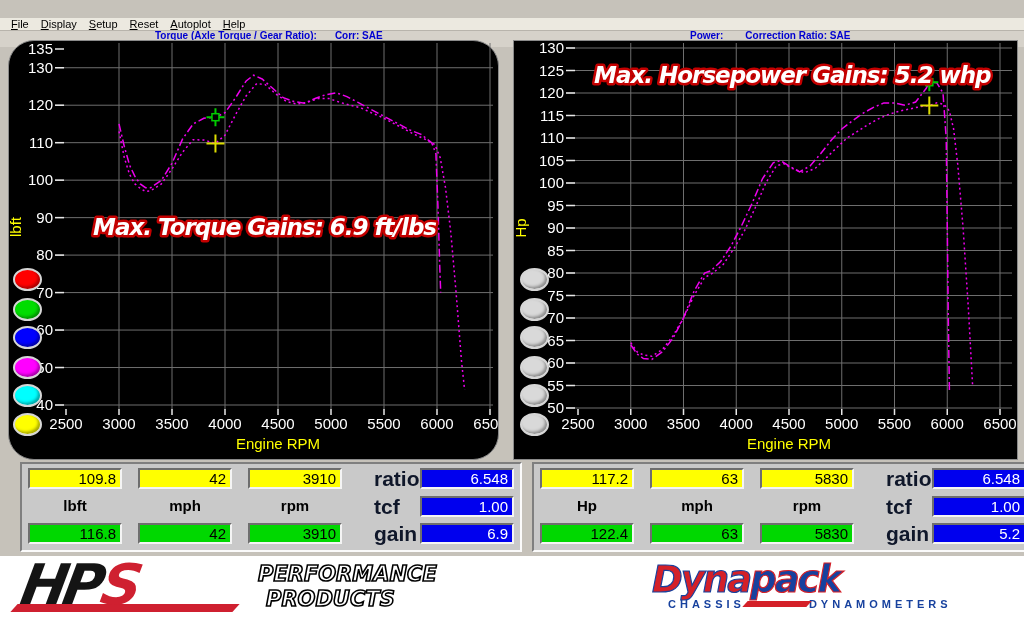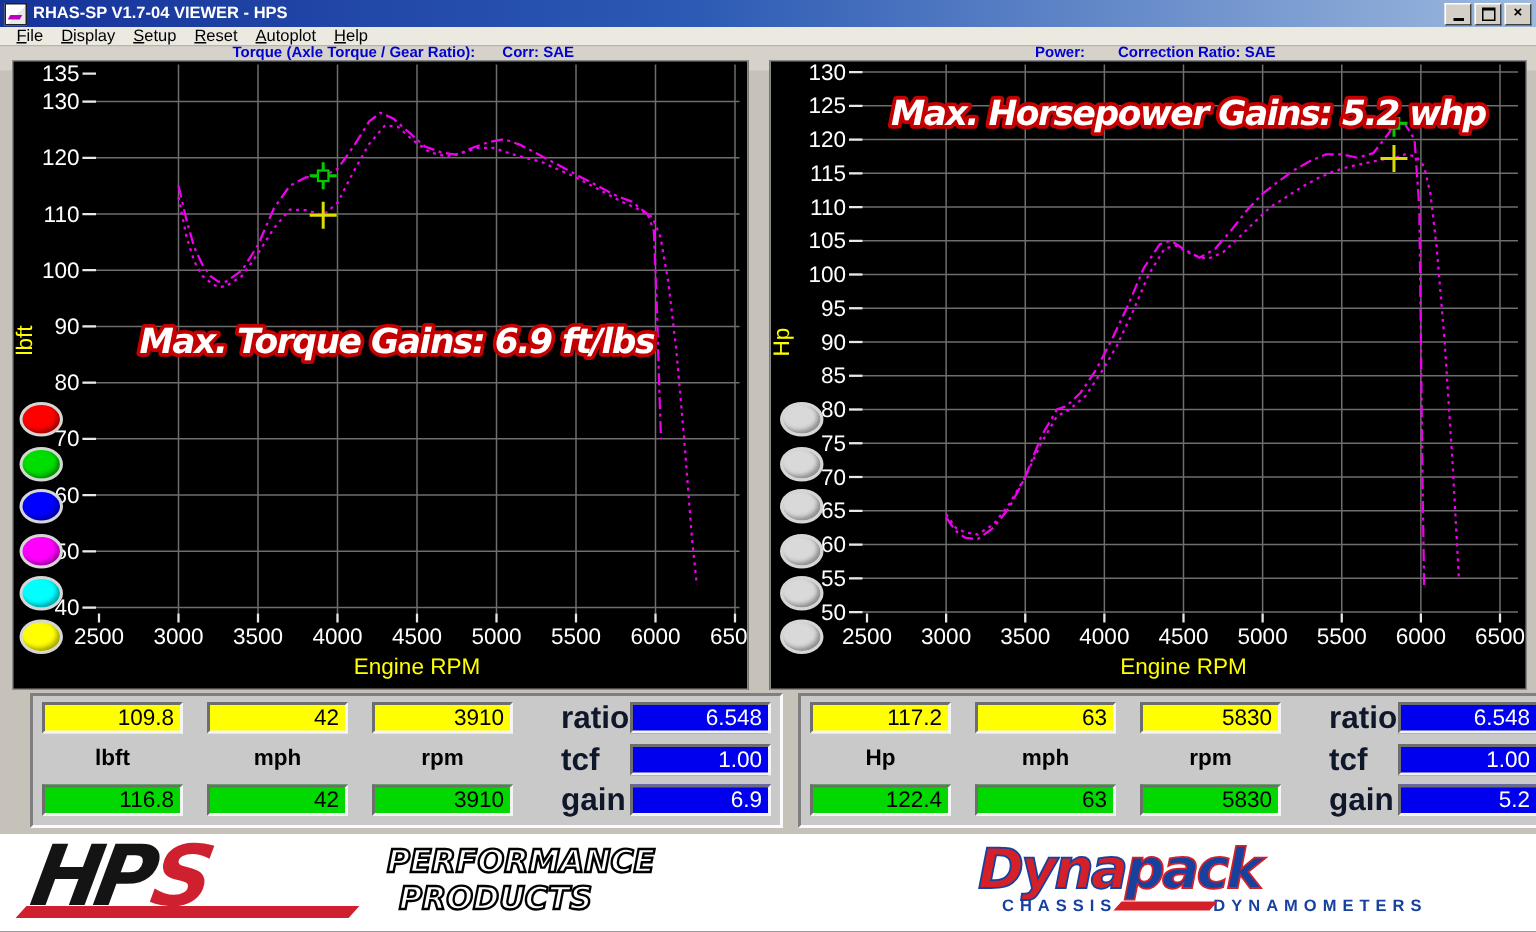--- a/index.html
+++ b/index.html
@@ -31,21 +31,21 @@
   
   .headerstrip{position:absolute;left:0;top:31px;width:1024px;height:16px;background:#d6d2ca;
     font-size:10px;font-weight:bold;color:#0000d0;line-height:9px;}
   .hgroup{position:absolute;top:0;display:flex;white-space:nowrap;}
   .hgroup.left{left:155px;gap:18px;}
   .hgroup.right{left:690px;gap:22px;}
 
   
   .chart-panel{position:absolute;top:40px;height:418px;background:#000;
     border:1px solid #8a8a8a;box-sizing:content-box;}
-  .chart-panel.left{left:8px;width:489px;}
+  .chart-panel.left{left:8px;width:489px;border-radius:26px;}
   .chart-panel.right{left:513px;width:503px;}
   .chart-panel svg{position:absolute;left:0;top:0;}
   .tick{fill:#ffffff;font:15px "Liberation Sans",sans-serif;}
   .axis-title{fill:#ffff00;font:15px "Liberation Sans",sans-serif;}
   .annotation{fill:#ffffff;stroke:#c40000;stroke-width:5px;paint-order:stroke;stroke-linejoin:round;
     font-family:"DejaVu Sans",sans-serif;font-weight:bold;font-style:italic;font-size:23px;
     letter-spacing:-1px;}
   .btn-col{position:absolute;left:0;top:0;width:0;height:0;}
   .run-btn{position:absolute;width:25px;height:19px;border-radius:50%;
     border:2px solid #d6d6d6;box-shadow:inset -2px -2px 3px rgba(0,0,0,.35);cursor:default;}
@@ -85,35 +85,20 @@
   .dyna-b{color:#17419e;-webkit-text-stroke:1.2px #d42028;}
   .dyna-sub{position:absolute;left:668px;top:42px;width:345px;display:flex;align-items:center;
     font-size:11px;font-weight:bold;color:#17419e;letter-spacing:4px;}
   .dyna-swoosh{width:64px;height:6px;background:#d42028;transform:skewX(-42deg);flex:0 0 auto;}
 </style>
 </head>
 <body>
 
 <div id="window">
 
-  <div class="titlebar">
-    <div class="app-icon"></div>
-    <span>RHAS-SP V1.7-04  VIEWER - HPS</span>
-    <div class="win-controls">
-      <div class="wbtn">
-          <span class="min-glyph"></span>
-        </div>
-      <div class="wbtn">
-          <span class="restore-glyph"></span>
-        </div>
-      <div class="wbtn">
-          <span>×</span>
-        </div>
-    </div>
-  </div>
 
   <div class="menubar">
     <span class="menu-item">File</span>
     <span class="menu-item">Display</span>
     <span class="menu-item">Setup</span>
     <span class="menu-item">Reset</span>
     <span class="menu-item">Autoplot</span>
     <span class="menu-item">Help</span>
   </div>
 

